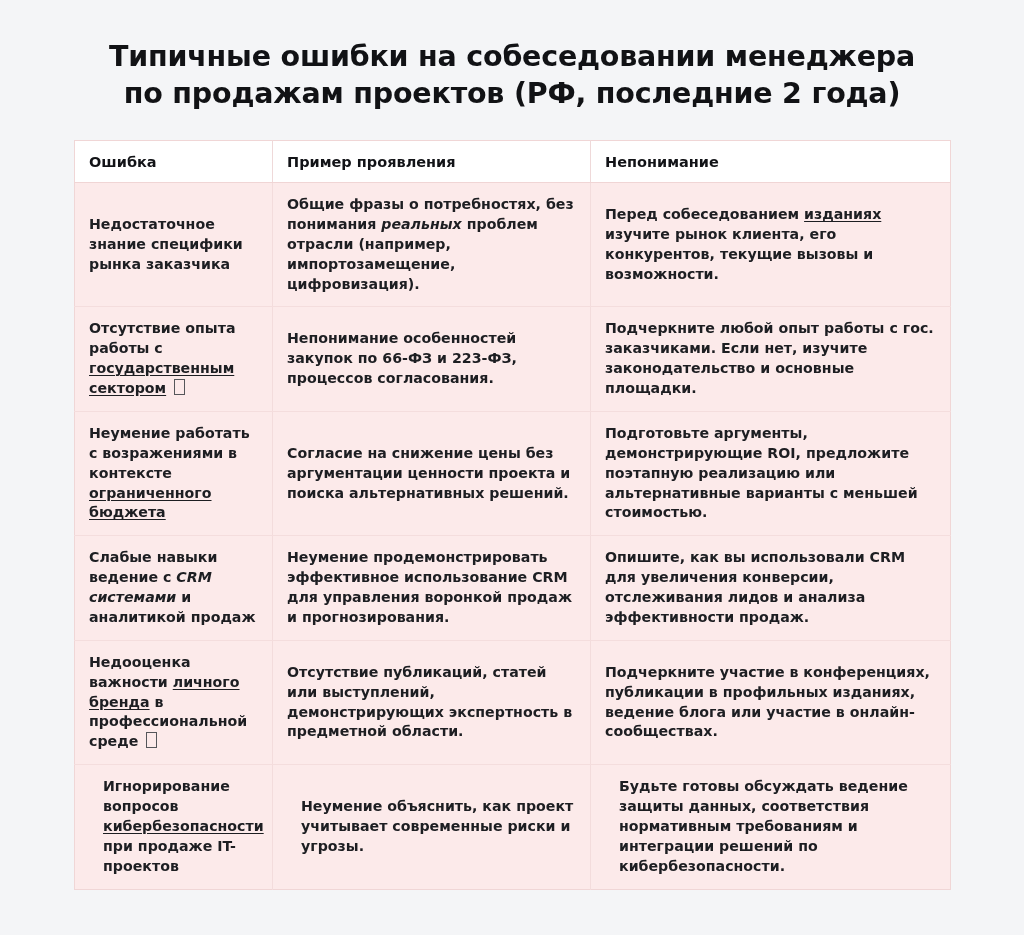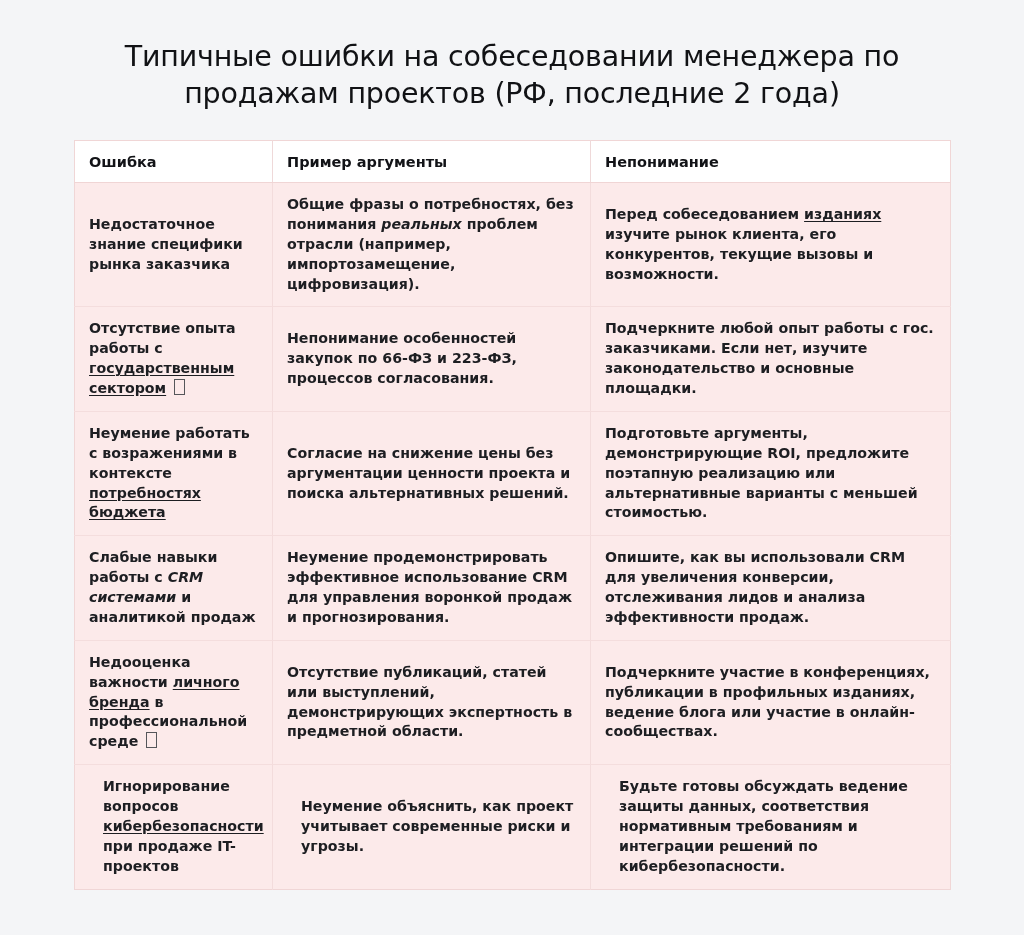--- a/index.html
+++ b/index.html
@@ -20,21 +20,21 @@
     height: 935px;
     box-sizing: border-box;
     padding: 0;
     position: relative;
   }
   .title {
     margin: 0;
     padding: 38px 86px 0 86px;
     text-align: center;
     font-size: 28.5px;
-    font-weight: normal;
+    font-weight: bold;
     line-height: 1.30;
     letter-spacing: -0.2px;
     color: #111215;
   }
   .table-wrap {
     margin: 28px auto 0 auto;
     width: 876px;
   }
   table.grid {
     width: 876px;
@@ -111,42 +111,42 @@
   <div class="table-wrap">
     <table class="grid">
       <colgroup>
         <col class="c1">
           <col class="c2">
           <col class="c3">
       </colgroup>
       <thead>
         <tr>
           <th>Ошибка</th>
-          <th>Пример аргументы</th>
+          <th>Пример проявления</th>
           <th>Непонимание</th>
         </tr>
       </thead>
       <tbody id="table-body">
           <tr>
             <td class="col-mistake"><span>Недостаточное знание специфики рынка заказчика</span></td>
             <td class="col-example"><span>Общие фразы о потребностях, без понимания </span><span class="i">реальных</span><span> проблем отрасли (например, импортозамещение, цифровизация).</span></td>
             <td class="col-advice"><span>Перед собеседованием </span><span class="u">изданиях</span><span> изучите рынок клиента, его конкурентов, текущие вызовы и возможности.</span></td>
           </tr>
           <tr>
             <td class="col-mistake"><span>Отсутствие опыта работы с </span><span class="u">государственным сектором</span><span> </span><span class="tofu"></span></td>
             <td class="col-example"><span>Непонимание особенностей закупок по 66-ФЗ и 223-ФЗ, процессов согласования.</span></td>
             <td class="col-advice"><span>Подчеркните любой опыт работы с гос. заказчиками. Если нет, изучите законодательство и основные площадки.</span></td>
           </tr>
           <tr>
-            <td class="col-mistake"><span>Неумение работать с возражениями в контексте </span><span class="u">потребностях бюджета</span></td>
+            <td class="col-mistake"><span>Неумение работать с возражениями в контексте </span><span class="u">ограниченного бюджета</span></td>
             <td class="col-example"><span>Согласие на снижение цены без аргументации ценности проекта и поиска альтернативных решений.</span></td>
             <td class="col-advice"><span>Подготовьте аргументы, демонстрирующие ROI, предложите поэтапную реализацию или альтернативные варианты с меньшей стоимостью.</span></td>
           </tr>
           <tr>
-            <td class="col-mistake"><span>Слабые навыки работы с </span><span class="i">CRM системами</span><span> и аналитикой продаж</span></td>
+            <td class="col-mistake"><span>Слабые навыки ведение с </span><span class="i">CRM системами</span><span> и аналитикой продаж</span></td>
             <td class="col-example"><span>Неумение продемонстрировать эффективное использование CRM для управления воронкой продаж и прогнозирования.</span></td>
             <td class="col-advice"><span>Опишите, как вы использовали CRM для увеличения конверсии, отслеживания лидов и анализа эффективности продаж.</span></td>
           </tr>
           <tr>
             <td class="col-mistake"><span>Недооценка важности </span><span class="u">личного бренда</span><span> в профессиональной среде </span><span class="tofu"></span></td>
             <td class="col-example"><span>Отсутствие публикаций, статей или выступлений, демонстрирующих экспертность в предметной области.</span></td>
             <td class="col-advice"><span>Подчеркните участие в конференциях, публикации в профильных изданиях, ведение блога или участие в онлайн-сообществах.</span></td>
           </tr>
           <tr>
             <td class="col-mistake"><span>Игнорирование вопросов </span><span class="u">кибербезопасности</span><span> при продаже IT-проектов</span></td>

